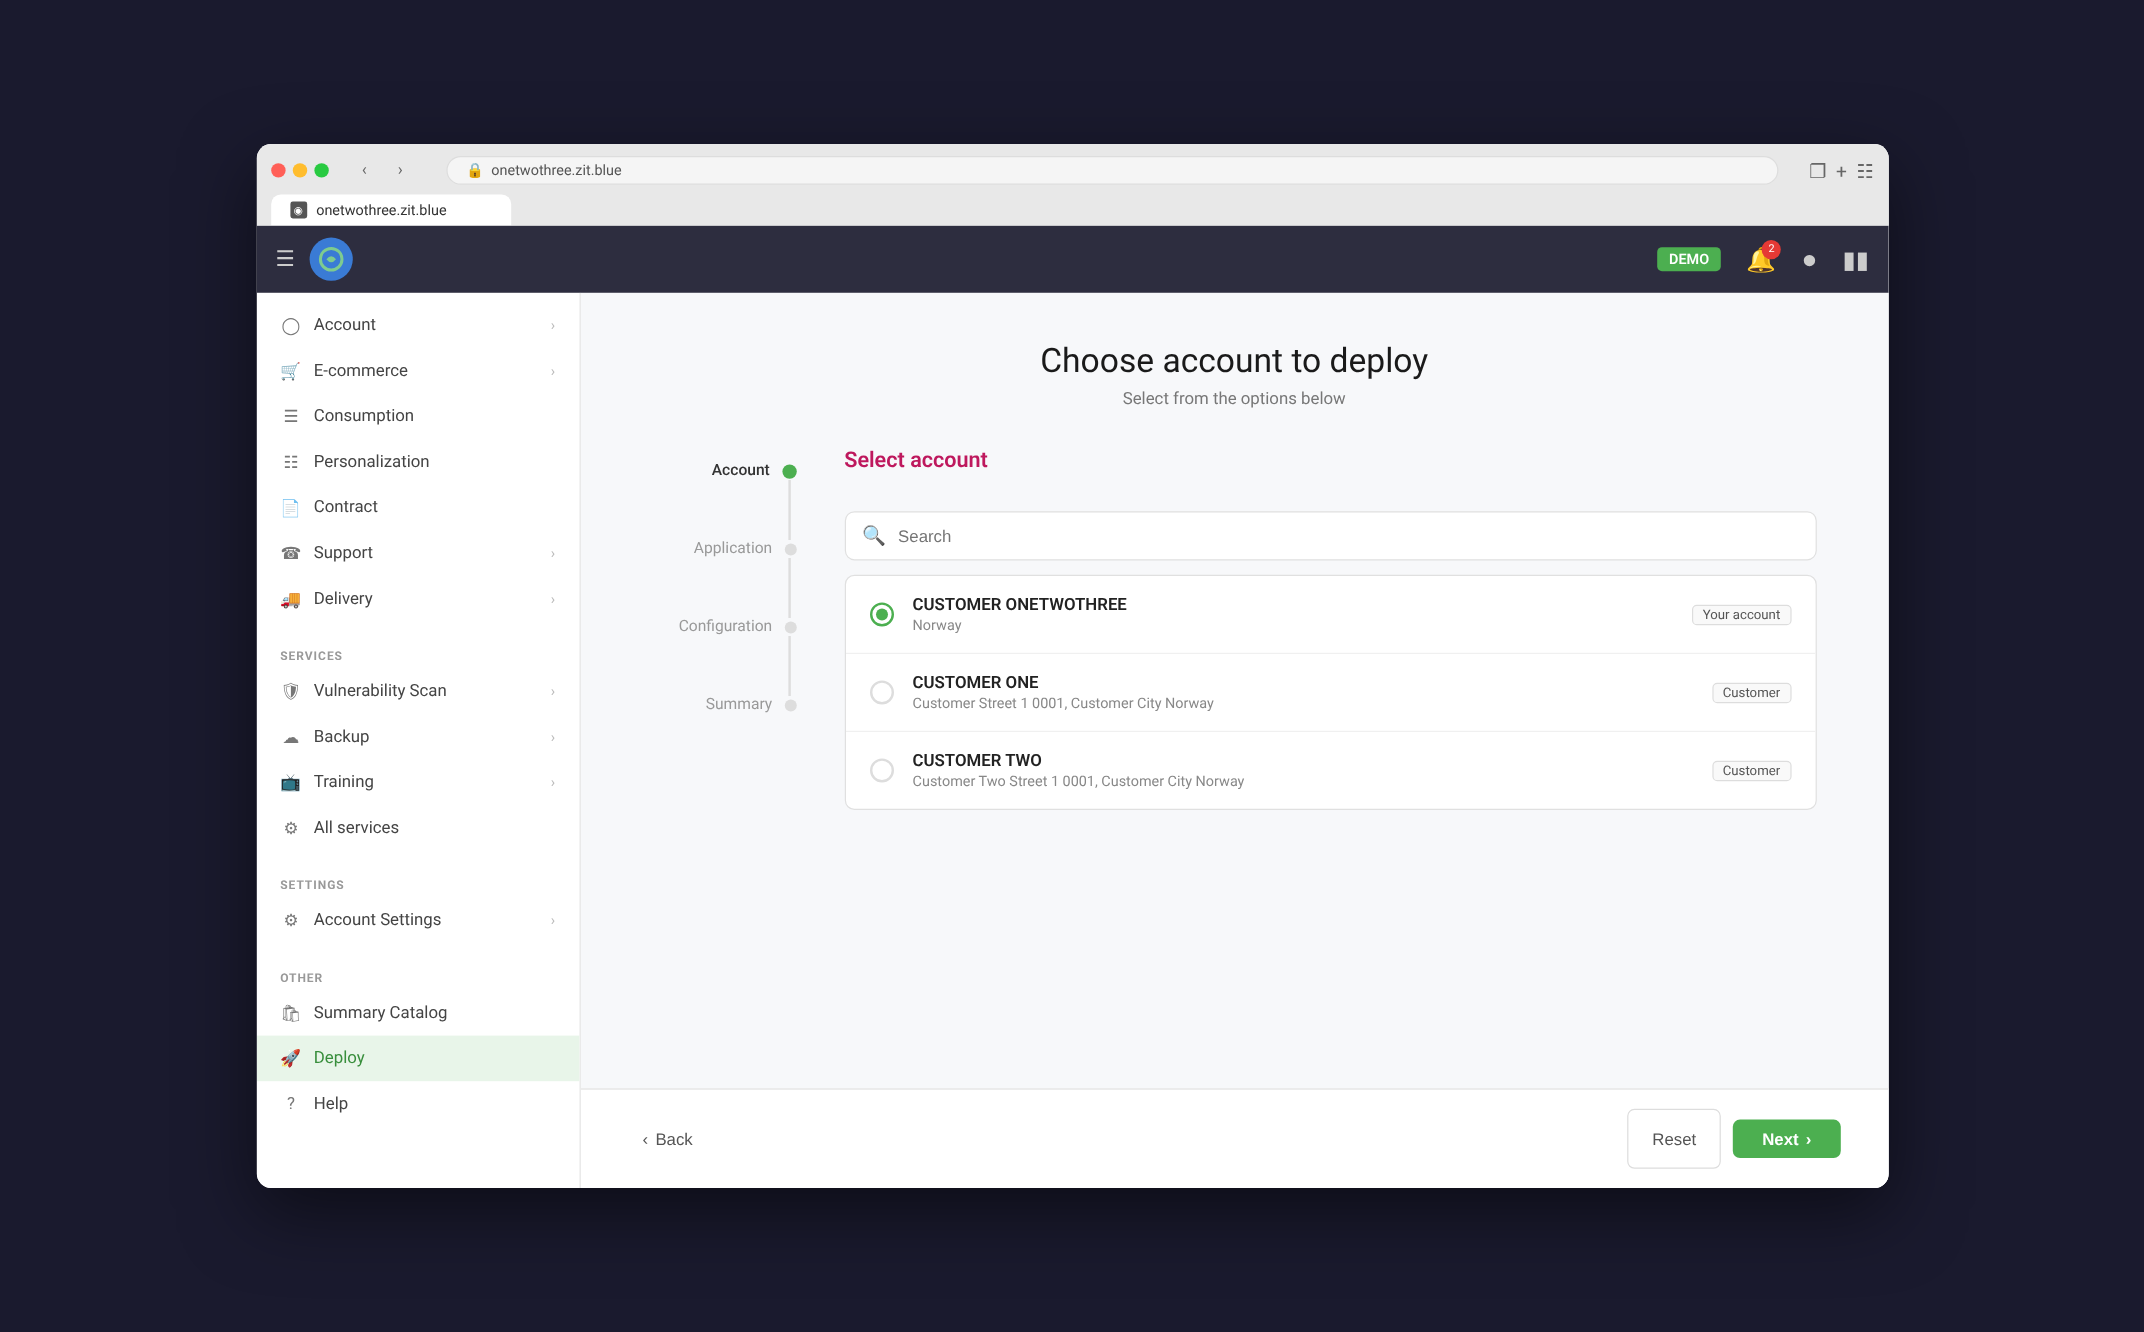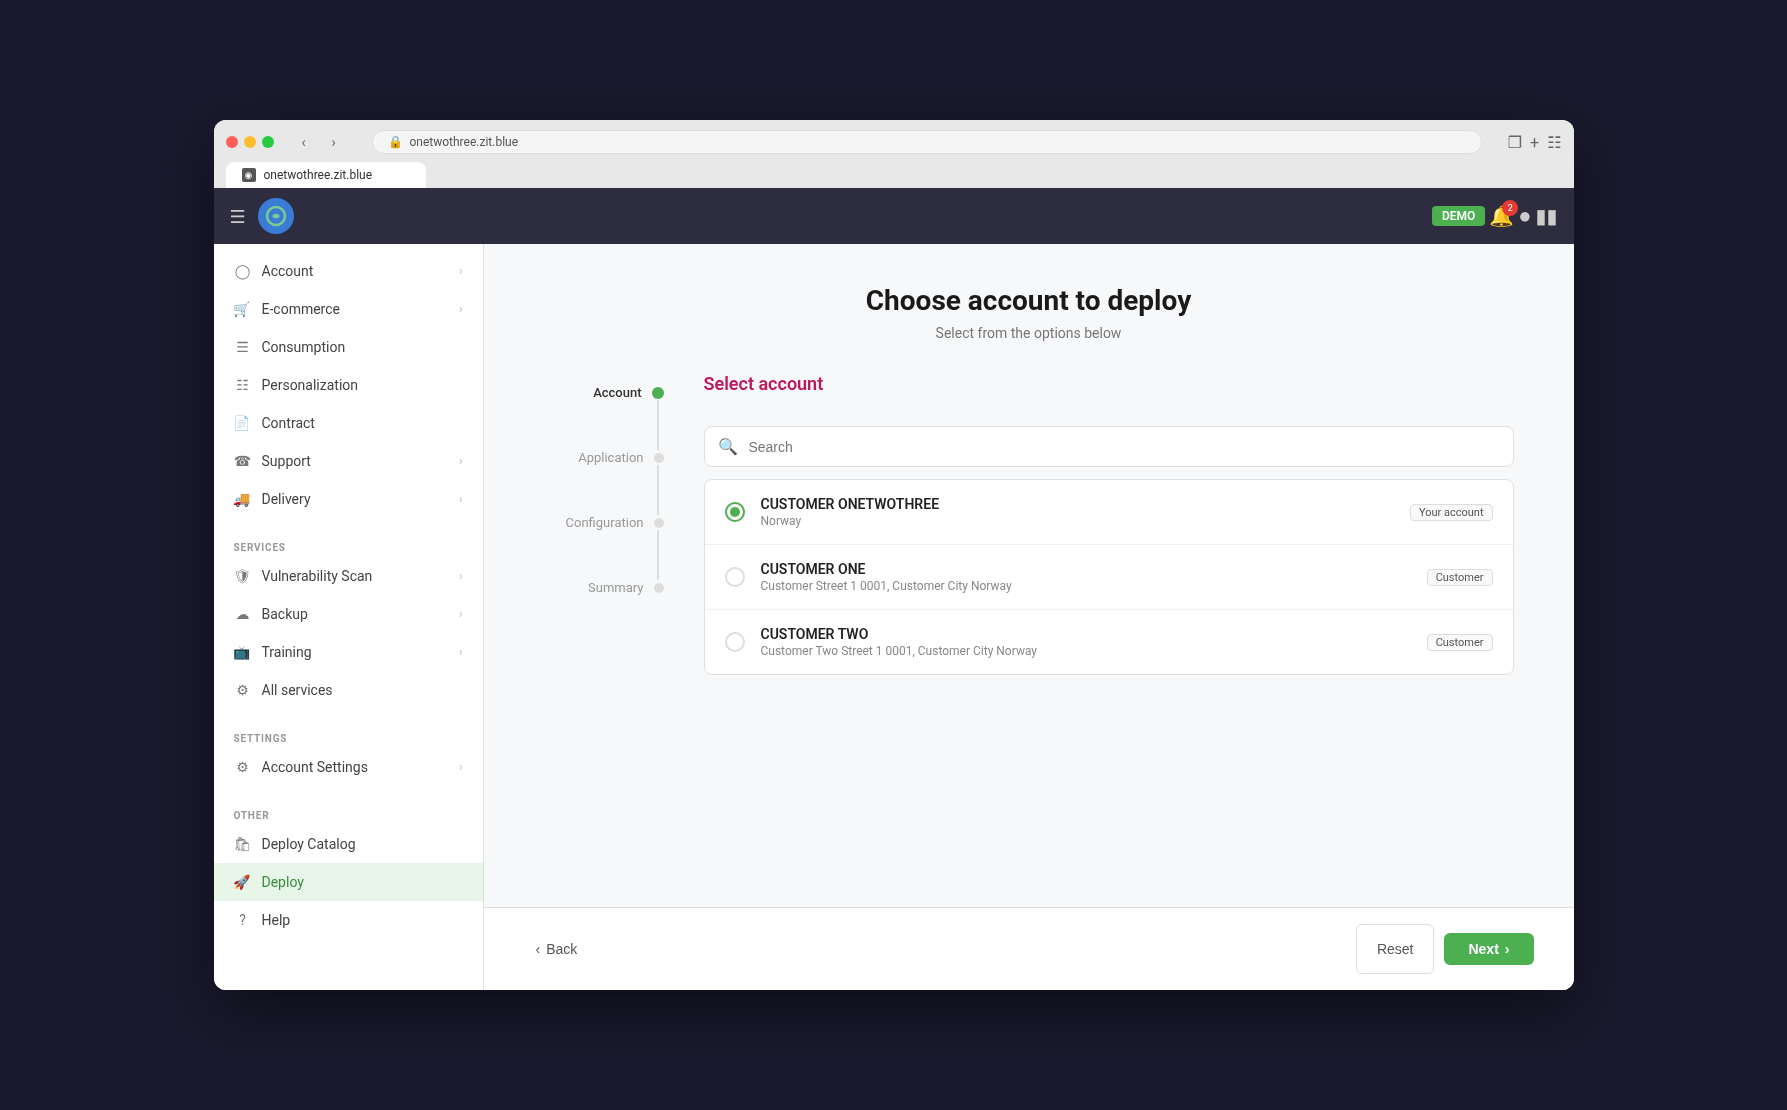--- a/index.html
+++ b/index.html
@@ -141,21 +141,21 @@
       border-radius: 50%;
       display: flex;
       align-items: center;
       justify-content: center;
       color: white;
       font-size: 16px;
     }
     .header-right {
       display: flex;
       align-items: center;
-      gap: 4px;
+      gap: 21px;
     }
     .demo-badge {
       background: #4caf50;
       color: white;
       padding: 3px 10px;
       border-radius: 4px;
       font-size: 12px;
       font-weight: 600;
     }
     .notification-btn {
@@ -261,21 +261,21 @@
     .page-main {
       flex: 1;
       overflow-y: auto;
       padding: 40px 60px 20px;
       display: flex;
       flex-direction: column;
       align-items: center;
     }
     .page-title {
       font-size: 28px;
-      font-weight: 700;
+      font-weight: 400;
       color: #1a1a1a;
       margin-bottom: 8px;
       text-align: center;
     }
     .page-subtitle {
       font-size: 14px;
       color: #777;
       margin-bottom: 32px;
       text-align: center;
     }
@@ -618,21 +618,21 @@
             </div>
             <span class="chevron-right">›</span>
           </div>
         </div>
 
         <div class="sidebar-section">
           <div class="sidebar-section-label">OTHER</div>
           <div class="sidebar-item">
             <div class="sidebar-item-left">
               <div class="sidebar-icon">🛍</div>
-              <span>Deploy Catalog</span>
+              <span>Summary Catalog</span>
             </div>
           </div>
           <div class="sidebar-item active">
             <div class="sidebar-item-left">
               <div class="sidebar-icon">🚀</div>
               <span>Deploy</span>
             </div>
           </div>
           <div class="sidebar-item">
             <div class="sidebar-item-left">

